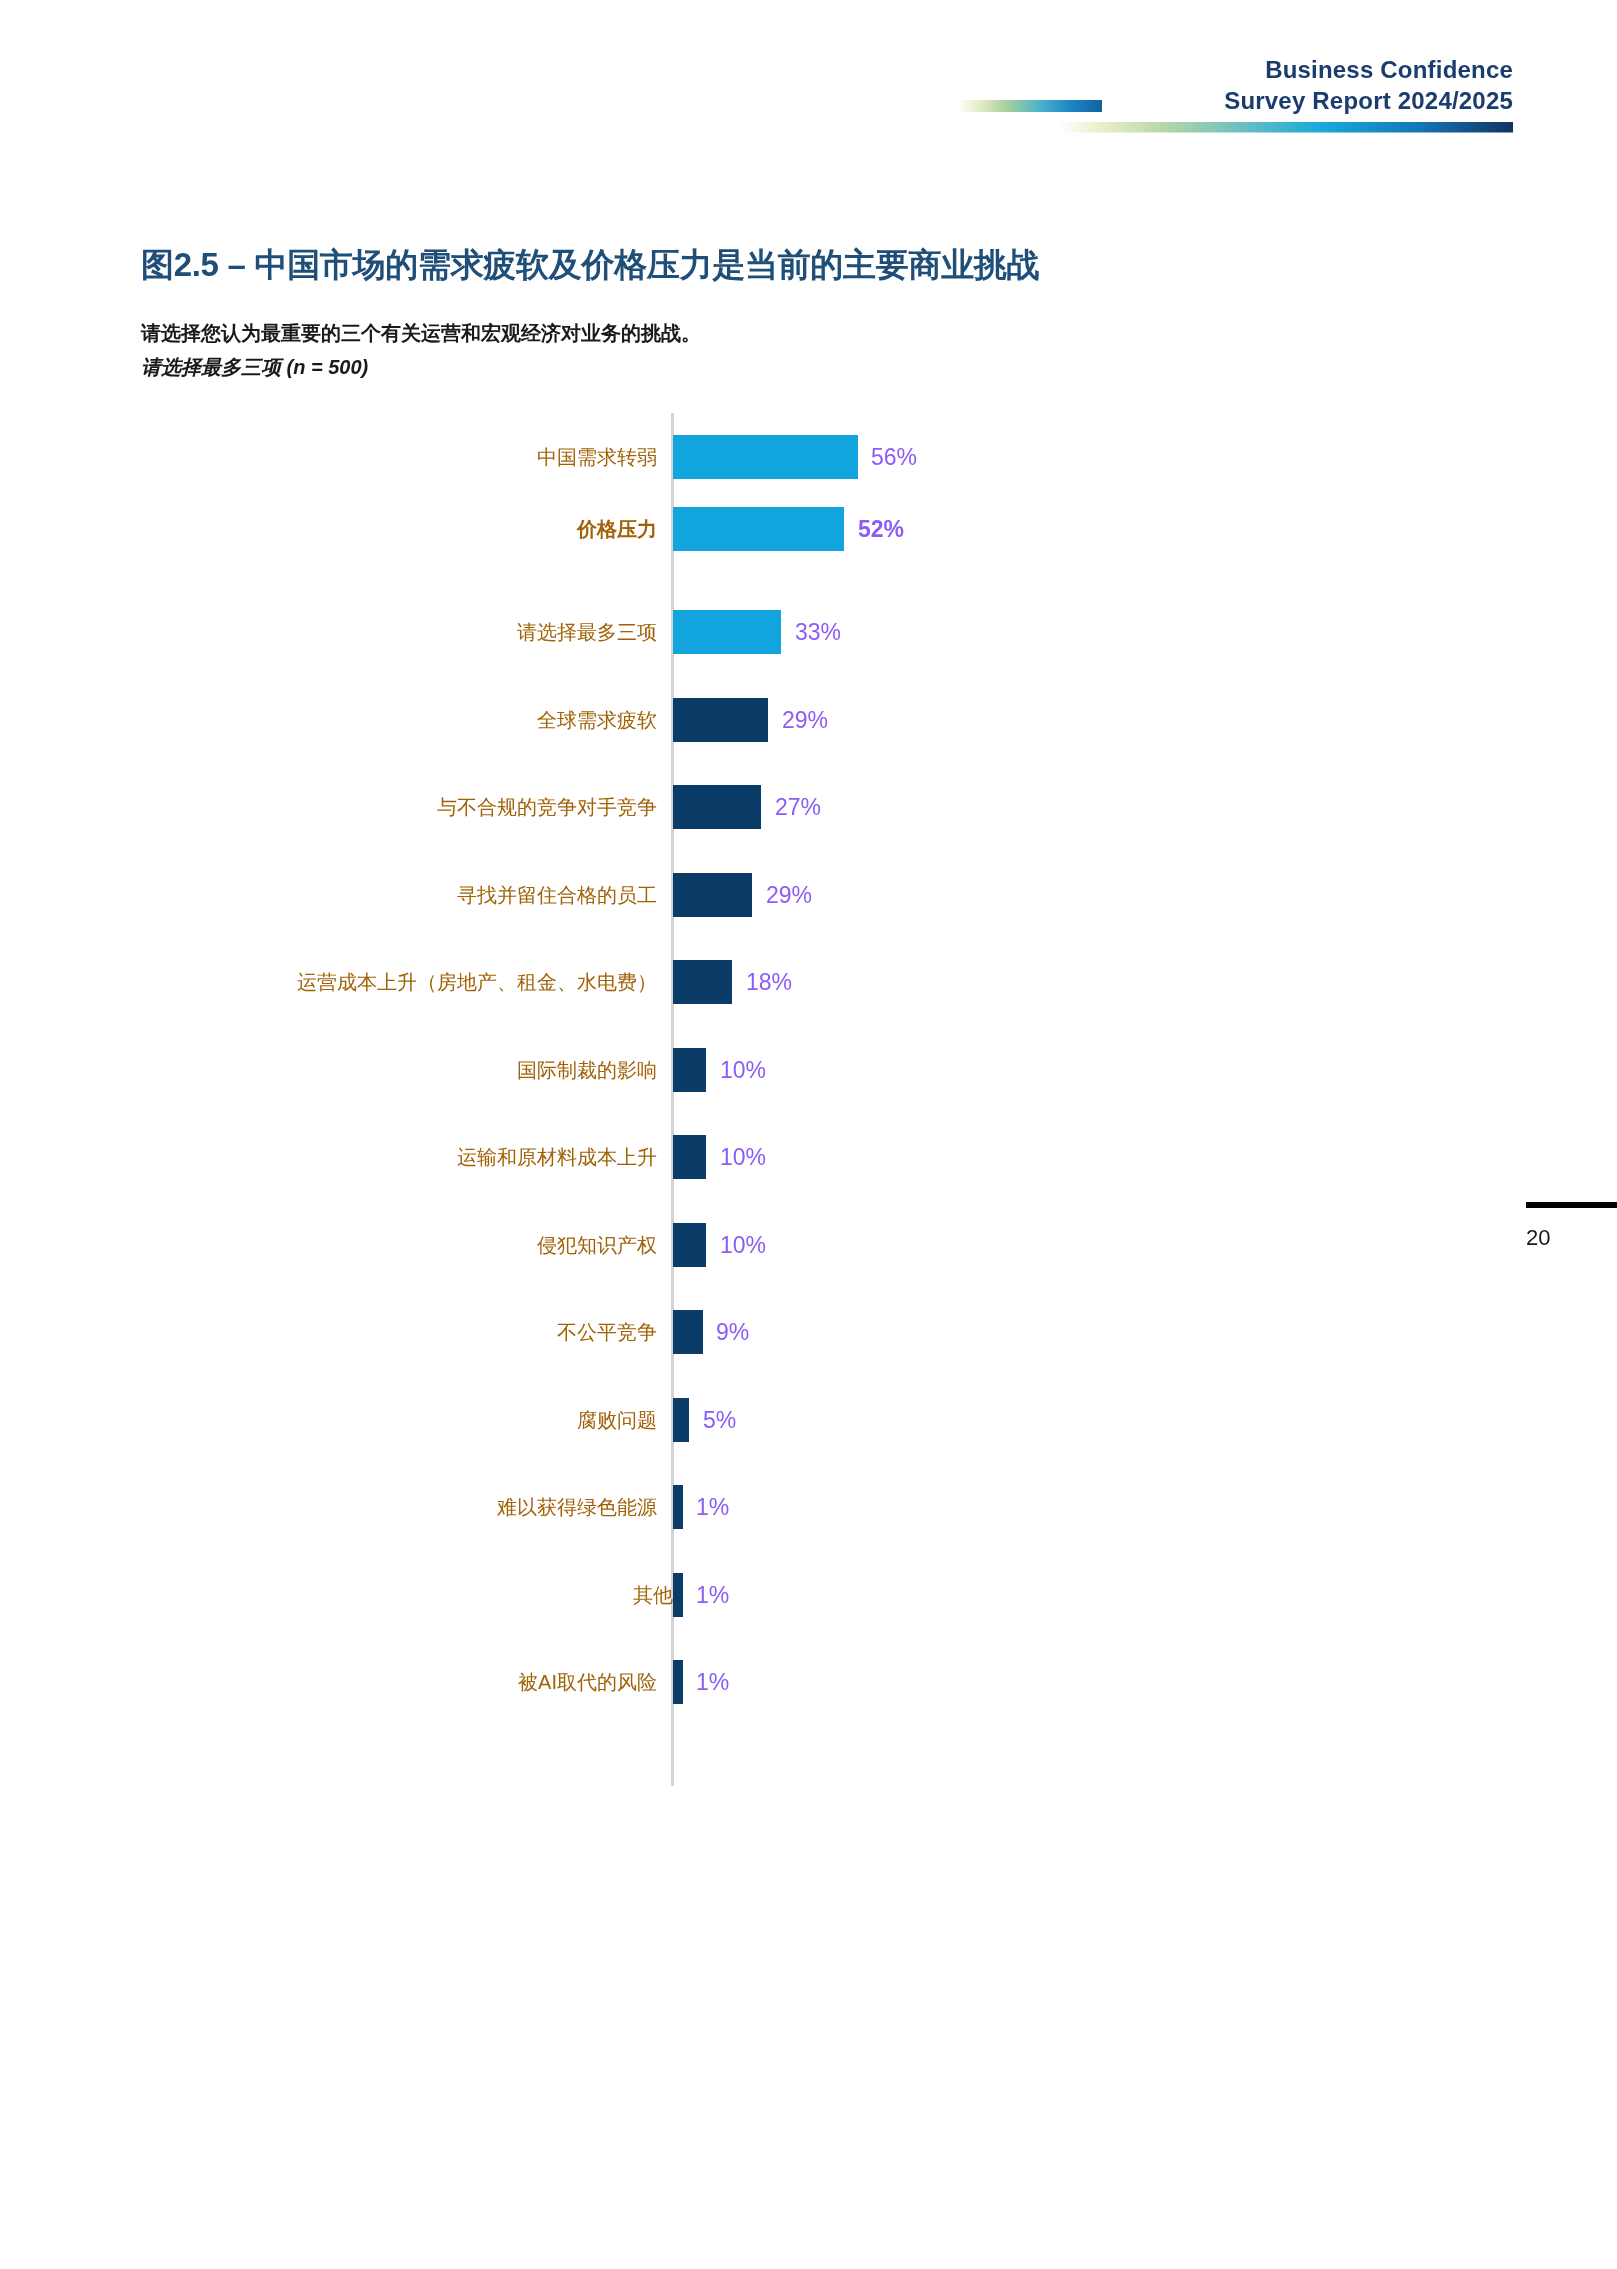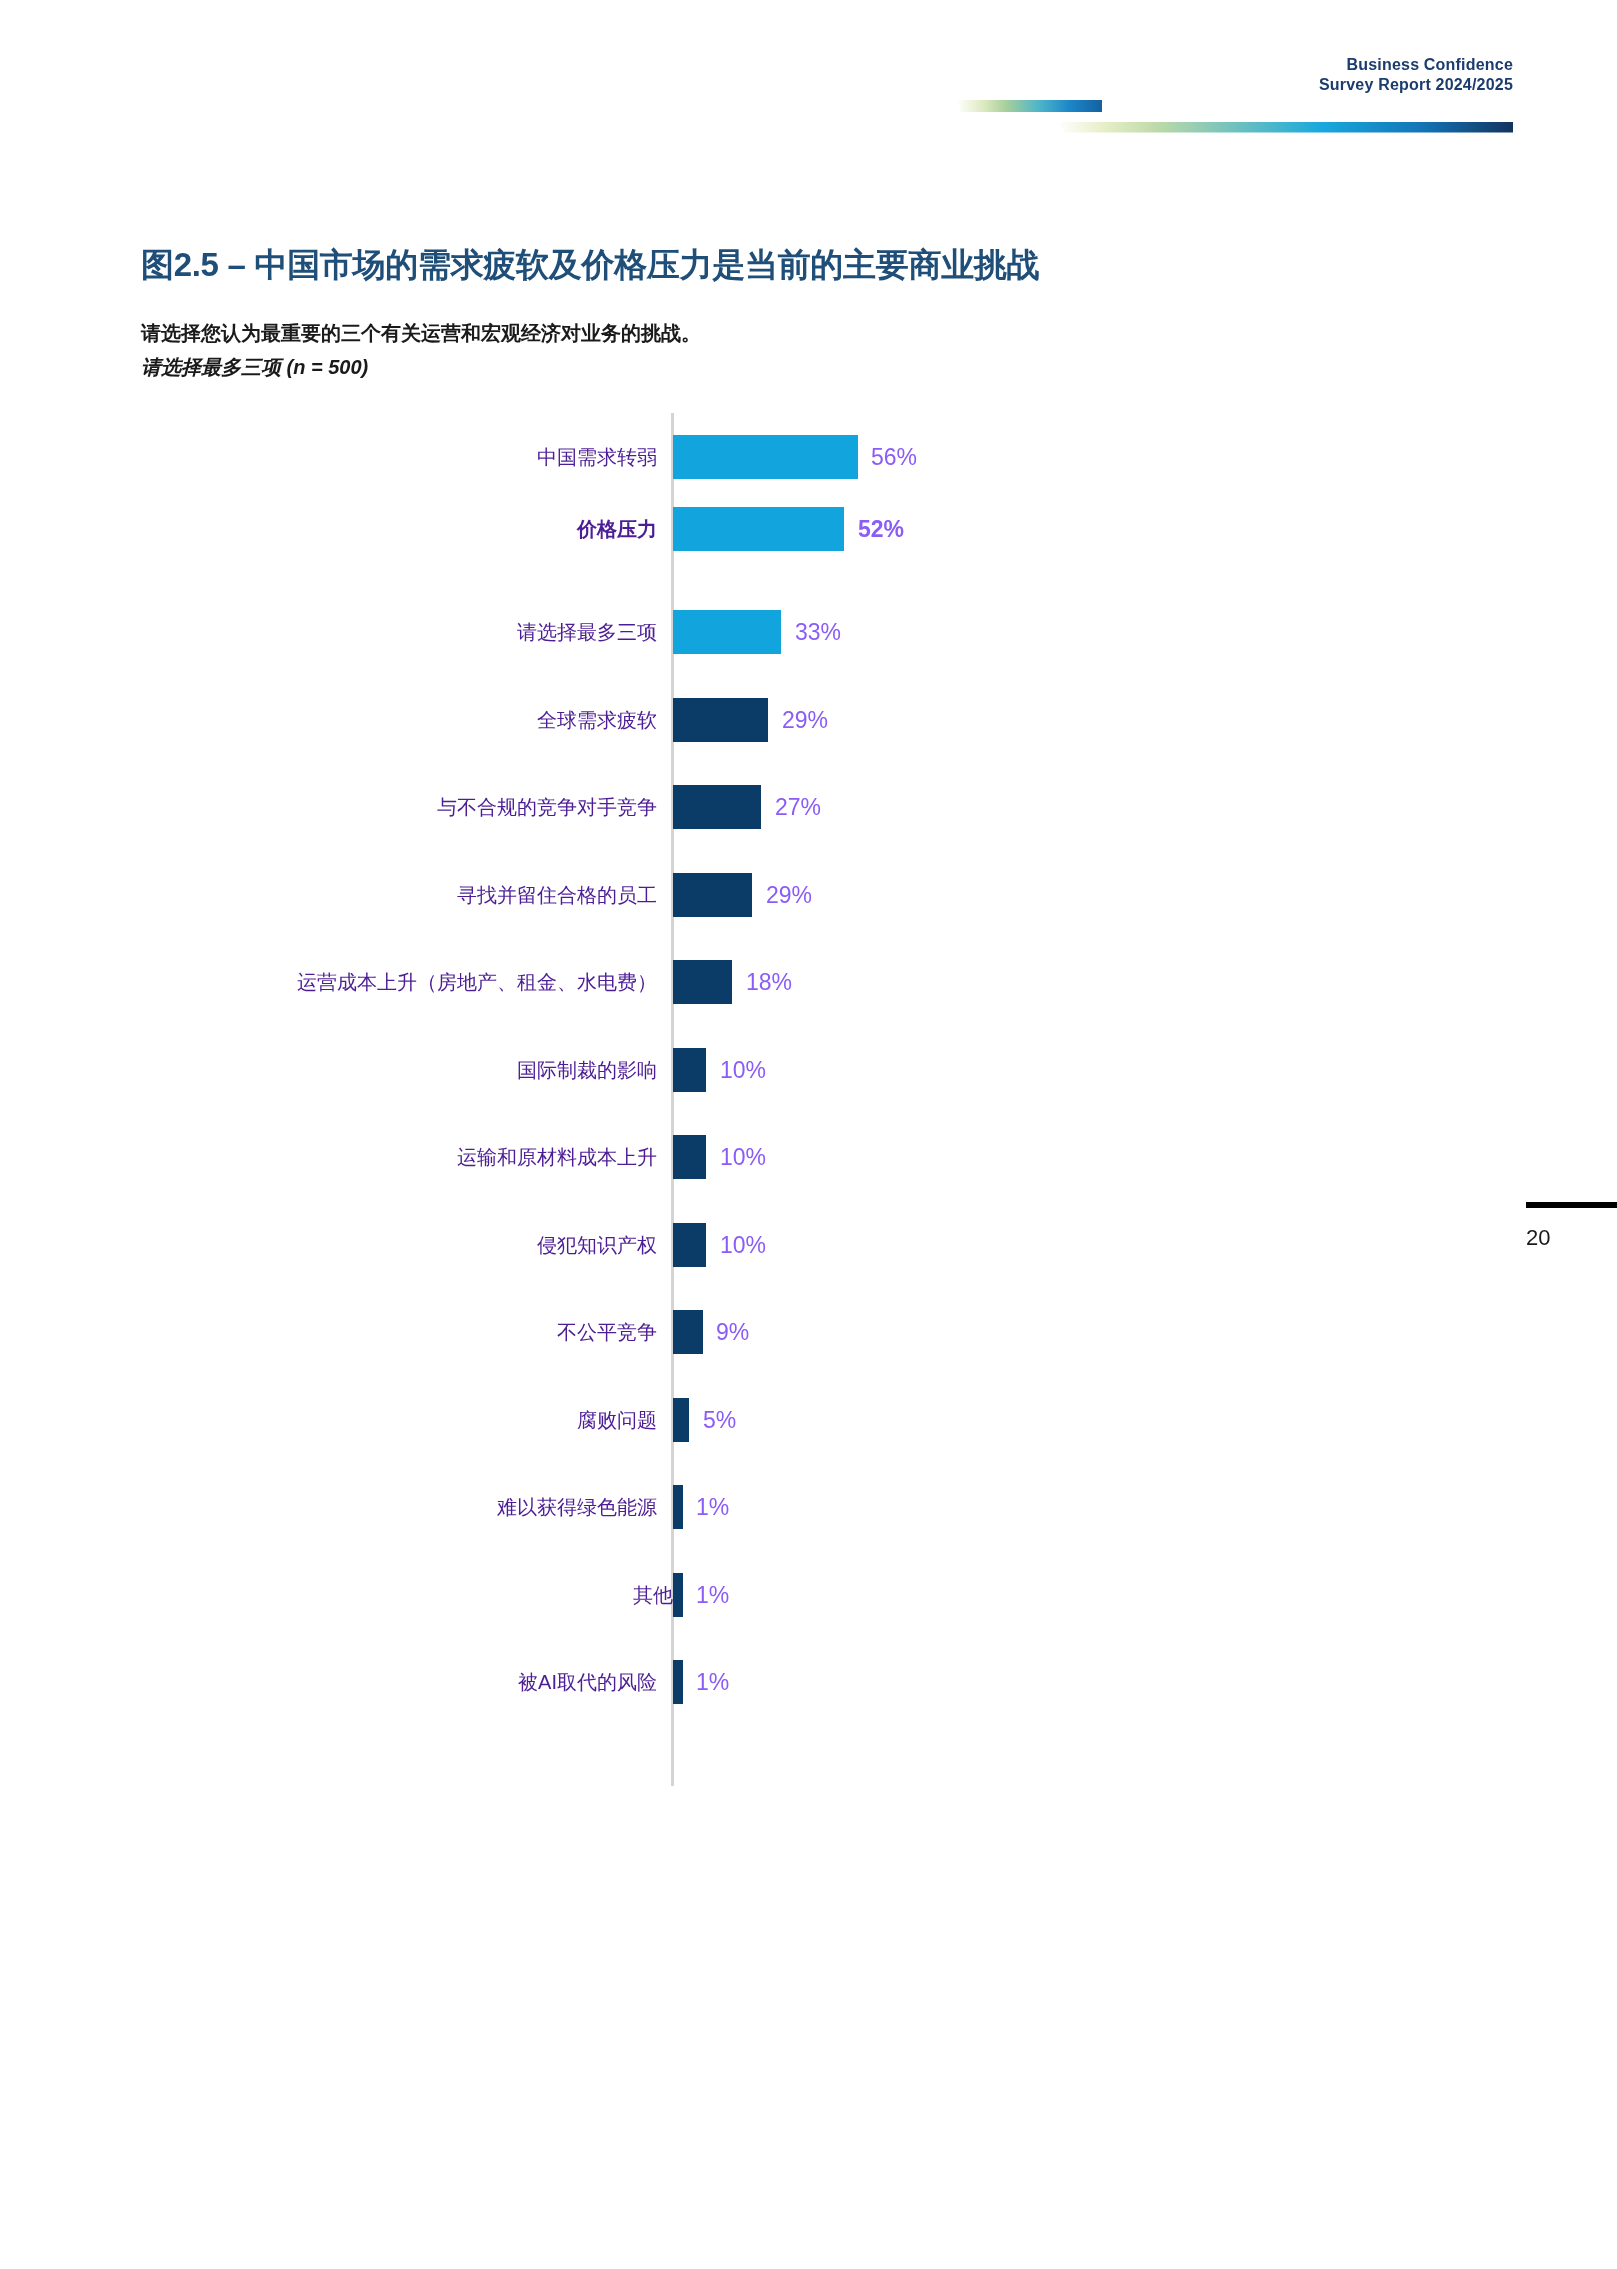--- a/index.html
+++ b/index.html
@@ -25,21 +25,21 @@
     height: 152px;
   }
   #header-text-block {
     position: absolute;
     right: 105px;
     top: 55px;
     text-align: right;
     line-height: 1.28;
   }
   .header-line {
-    font-size: 16px;
+    font-size: 24px;
     font-weight: bold;
     color: #1b3c6e;
     letter-spacing: 0.2px;
     white-space: nowrap;
   }
   #header-line-2 {
     display: block;
   }
   #header-bar-short {
     position: absolute;
@@ -112,21 +112,21 @@
     left: 0;
     height: 88px;
     width: 1618px;
   }
   .row-label {
     position: absolute;
     right: 961px;       
     top: 50%;
     transform: translateY(-50%);
     font-size: 20px;
-    color: #4c1d95;
+    color: #a16207;
     white-space: nowrap;
     text-align: right;
   }
   .row-bar {
     position: absolute;
     left: 673px;
     top: 50%;
     transform: translateY(-50%);
     height: 44px;
   }

